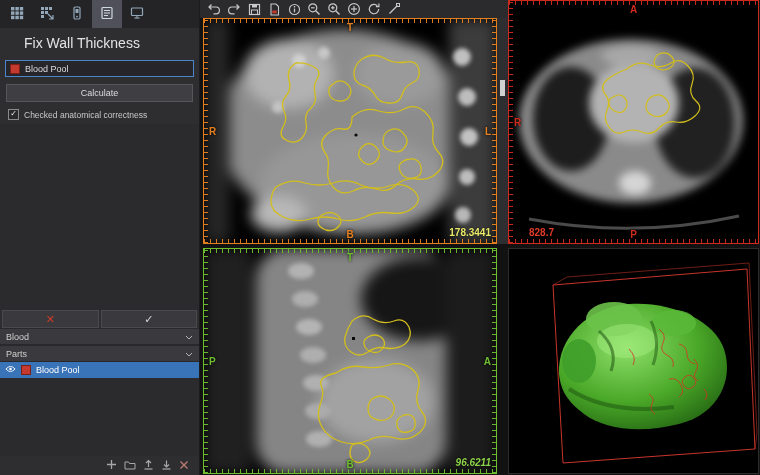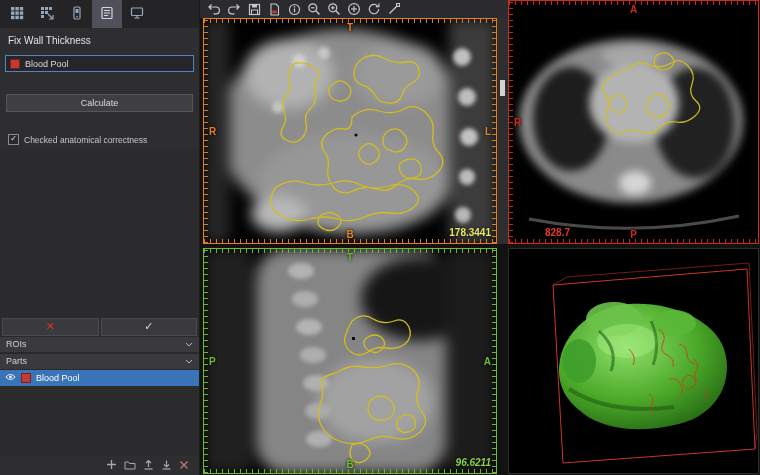--- a/index.html
+++ b/index.html
@@ -5,28 +5,28 @@
   html,body{margin:0;padding:0;background:#0f0f10;}
   .app{position:relative;width:760px;height:475px;background:#161617;overflow:hidden;
        font-family:"Liberation Sans","DejaVu Sans",sans-serif;color:#d8d8d8;}
 
   
   .sidebar{position:absolute;left:0;top:0;width:200px;height:475px;background:#2e2e31;
            display:flex;flex-direction:column;border-right:1px solid #1c1c1e;box-sizing:border-box;}
   .sb-toolbar{height:28px;background:#242427;display:flex;align-items:stretch;padding-left:2px;flex:none;}
   .sb-tool{width:30px;display:flex;align-items:center;justify-content:center;background:transparent;border:0;padding:0;cursor:pointer;}
   .sb-tool.active{background:#50505a;}
-  .panel-title{font-size:10px;color:#e3e3e3;padding:7px 8px 5px;flex:none;}
+  .panel-title{font-size:14px;color:#e3e3e3;padding:7px 8px 5px;flex:none;margin-left:16px;}
   .sec-hdr{height:15px;background:#3a3a3e;border-top:1px solid #29292b;border-bottom:1px solid #29292b;
            color:#cfcfcf;font-size:9px;display:flex;align-items:center;justify-content:space-between;
            padding:0 6px;flex:none;cursor:pointer;}
   .sel-item{margin:4px 5px;border:1px solid #4d86c8;background:#26262a;height:15px;display:flex;
             align-items:center;gap:5px;padding:0 4px;font-size:9px;color:#ddd;flex:none;}
   .swatch{width:8px;height:8px;background:#c43a2e;border:1px solid #7e1f17;flex:none;}
-  .calc-btn{margin:18px 6px;height:18px;background:#3e3e43;border:1px solid #55555a;color:#ddd;
+  .calc-btn{margin:3px 6px;height:18px;background:#3e3e43;border:1px solid #55555a;color:#ddd;
             font-size:9px;flex:none;cursor:pointer;}
   .chk-row{display:flex;gap:5px;align-items:center;padding:4px 8px;font-size:8.5px;color:#c8c8c8;flex:none;}
   .chk-box{width:9px;height:9px;background:#2a2a2c;border:1px solid #8a8a8a;color:#e8e8e8;
            font-size:8px;line-height:8px;text-align:center;flex:none;cursor:pointer;}
   .panel-spacer{flex:2.4;background:#2b2b2e;}
   .list-spacer{flex:1;background:#2b2b2e;}
   .confirm-row{display:flex;gap:2px;padding:0 2px;flex:none;}
   .confirm-btn{flex:1;height:18px;background:#3a3a3e;border:1px solid #4a4a4e;font-size:11px;
                display:flex;align-items:center;justify-content:center;cursor:pointer;color:#d8d8d8;}
   .confirm-btn.reject{color:#d43a2a;}
@@ -65,21 +65,21 @@
   .ruler-l{left:0;} .ruler-r{right:0;}
 
   .ol{position:absolute;font-size:10px;font-weight:bold;color:var(--ac);text-shadow:0 0 3px #000;}
   .ol.t{top:3px;left:50%;transform:translateX(-50%);}
   .ol.b{bottom:3px;left:50%;transform:translateX(-50%);}
   .ol.l{left:5px;top:50%;transform:translateY(-50%);}
   .ol.r{right:5px;top:50%;transform:translateY(-50%);}
 
   .val{position:absolute;font-size:10px;font-weight:bold;text-shadow:0 0 2px #000;}
   .vp-coronal .val{right:5px;bottom:5px;color:#eaea6a;}
-  .vp-axial .val{left:20px;bottom:5px;color:#e03a2a;padding-left:16px;}
+  .vp-axial .val{left:4px;bottom:5px;color:#e03a2a;padding-left:16px;}
   .vp-sagittal .val{right:5px;bottom:5px;color:#8bd24a;font-style:italic;}
 </style>
 </head>
 <body>
 
 <div class="app">
 
   <aside class="sidebar">
 
     <div class="sb-toolbar">
@@ -156,21 +156,21 @@
     </div>
 
     <div class="panel-spacer"></div>
 
     <div class="confirm-row">
       <button class="confirm-btn reject">✕</button>
       <button class="confirm-btn accept">✓</button>
     </div>
 
     <div class="sec-hdr">
-      <span>ROIs</span>
+      <span>Blood</span>
       <span>
         <svg width="8" height="5" viewBox="0 0 8 5">
             <path d="M1 1 L4 4 L7 1" stroke="#b5b5b5" fill="none"></path>
           </svg></span>
     </div>
 
     <div class="sec-hdr">
       <span>Parts</span>
       <span>
         <svg width="8" height="5" viewBox="0 0 8 5">

